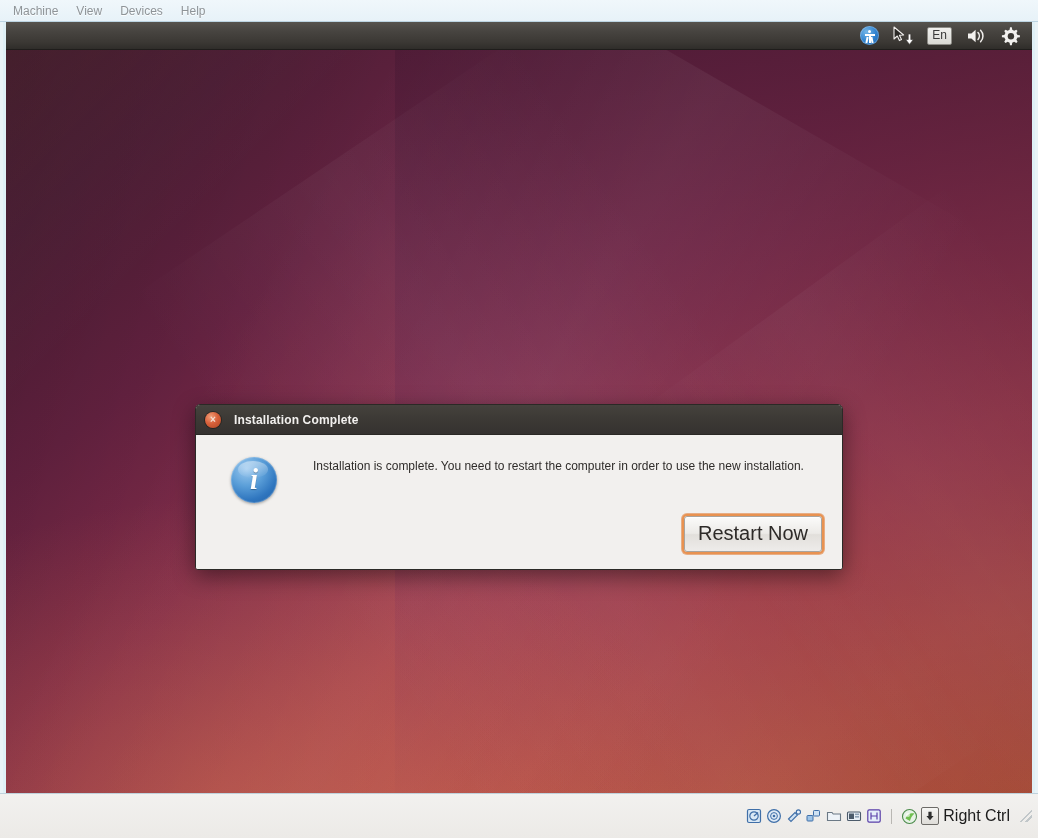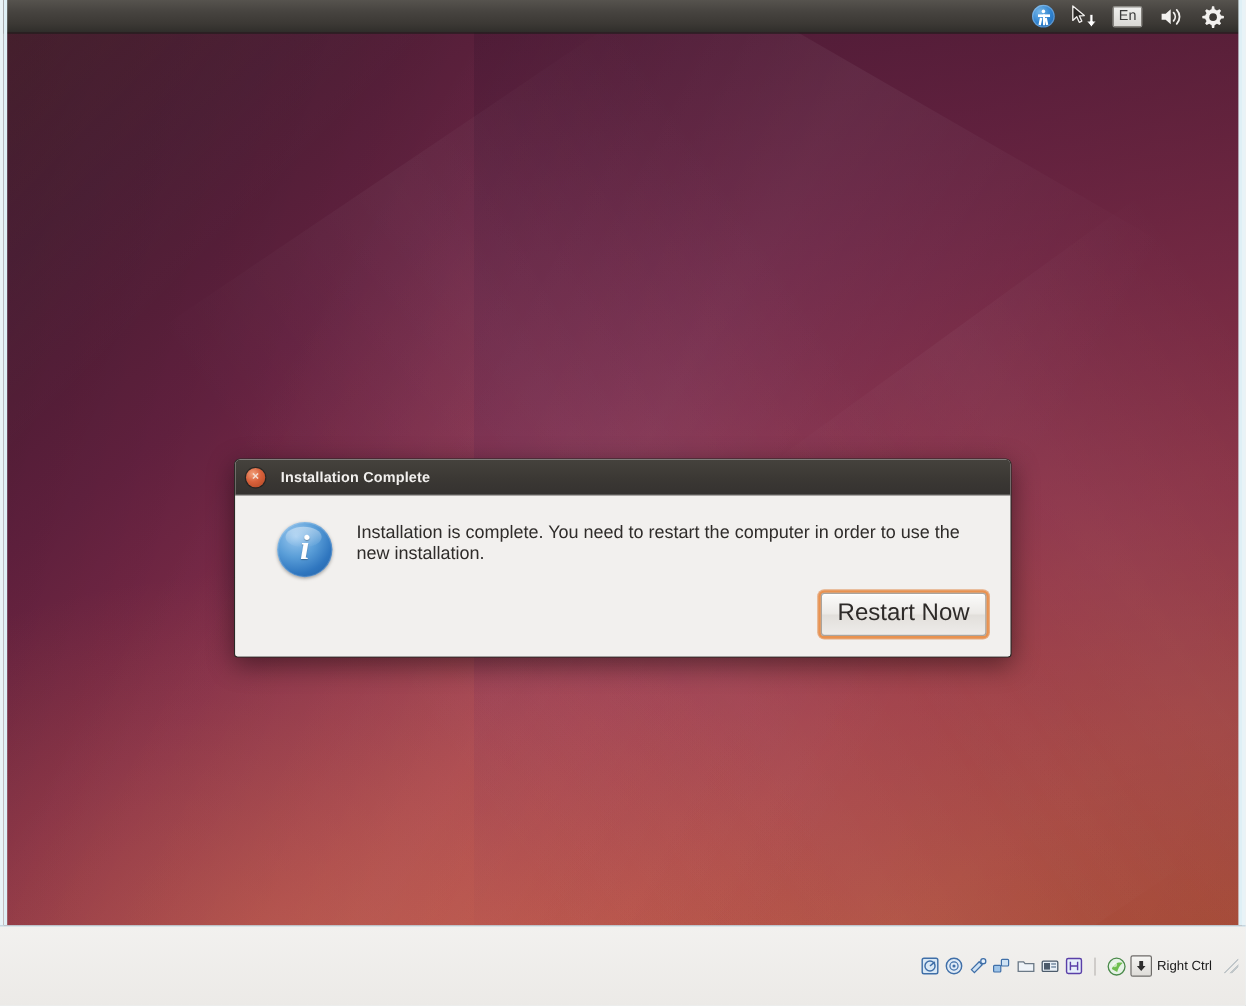--- a/index.html
+++ b/index.html
@@ -130,21 +130,21 @@
   }
 
   
   .vm-viewport {
     position: relative;
     width: 1032px;
     height: 771px;
     margin: 0 auto;
     overflow: hidden;
     flex: 0 0 auto;
-    background: #a3a3a3;
+    background: #f0abfc;
   }
 
   
   .wallpaper {
     position: absolute;
     inset: 0;
     background:
       linear-gradient(135deg, rgba(255,255,255,0.045) 0%, rgba(255,255,255,0) 22%),
       linear-gradient(115deg,
          rgba(0,0,0,0.22) 0%,
@@ -373,23 +373,23 @@
     font-style: italic;
     font-weight: bold;
     font-size: 29px;
     color: #ffffff;
     line-height: 29px;
     position: relative;
     top: -1px;
     text-shadow: 0 1px 1px rgba(0,0,0,0.3);
   }
   .dialog-message {
-    margin-left: 20px;
+    margin-left: 36px;
     margin-top: 6px;
-    font-size: 15px;
+    font-size: 12px;
     color: #2f2c2a;
     line-height: 18px;
     max-width: 525px;
   }
   .dialog-actions {
     display: flex;
     justify-content: flex-end;
     padding: 13px 20px 17px 20px;
     background: #f2f0ee;
   }
@@ -445,21 +445,21 @@
   .hostkey-box {
     width: 16px; height: 16px;
     border: 1px solid #6d6b68;
     border-radius: 2px;
     background: linear-gradient(to bottom, #f6f6f4, #dedcd8);
     display: flex;
     align-items: center;
     justify-content: center;
   }
   .hostkey-label {
-    font-size: 11px;
+    font-size: 16px;
     color: #1c1c1c;
     white-space: nowrap;
   }
   .resize-grip {
     width: 12px; height: 12px;
     margin-left: 6px;
     margin-right: 2px;
     position: relative;
     opacity: 0.45;
   }
@@ -478,20 +478,26 @@
     height: 100%;
     background: #dff0f6;
   }
 </style>
 </head>
 <body>
 
 <div class="vbox-window">
 
 
+  <div class="menubar">
+    <div class="menu-item">Machine</div>
+    <div class="menu-item">View</div>
+    <div class="menu-item">Devices</div>
+    <div class="menu-item">Help</div>
+  </div>
 
   <div class="vm-viewport">
 
     <div class="wallpaper">
       <div class="wall-right"></div>
       <div class="wall-streak streak-a"></div>
       <div class="wall-streak streak-b"></div>
       <div class="wall-streak streak-c"></div>
       <div class="wall-glow"></div>
     </div>

